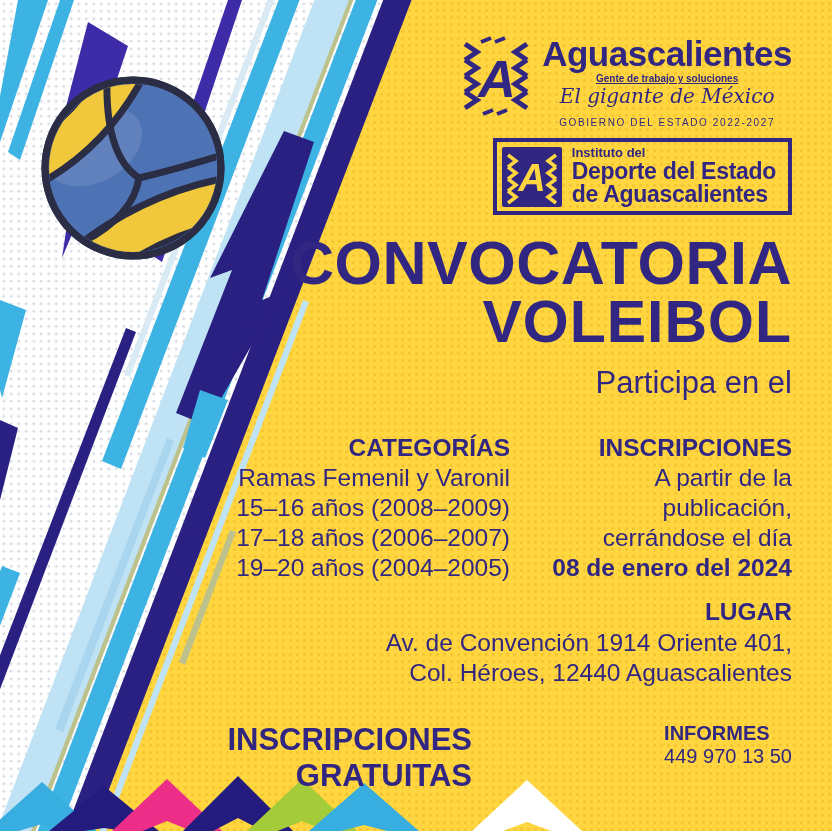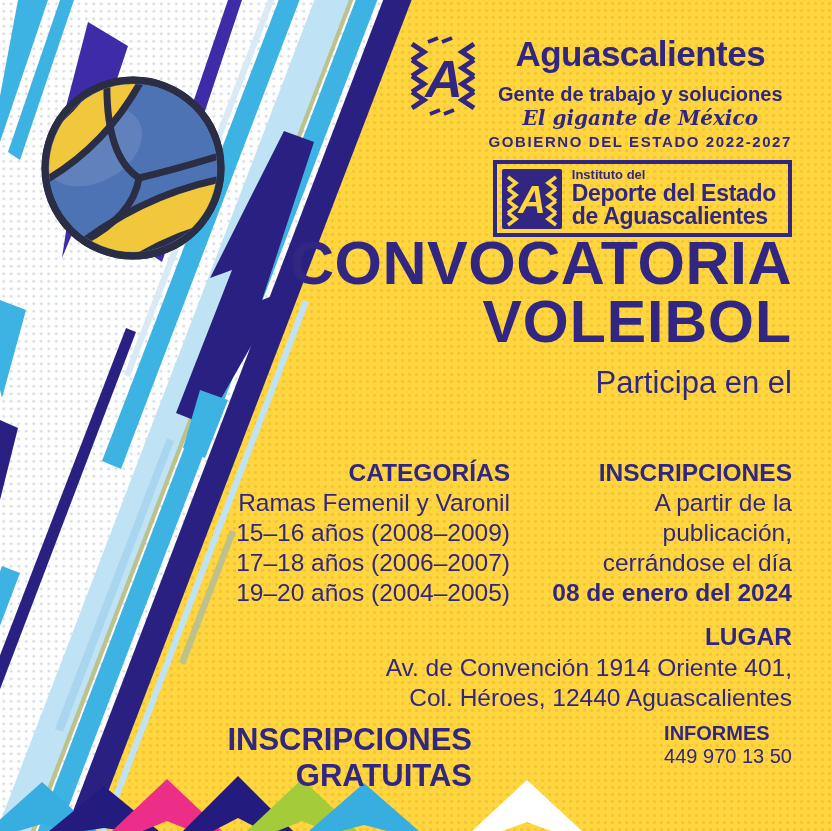--- a/index.html
+++ b/index.html
@@ -11,37 +11,37 @@
     font-family:"Liberation Sans", sans-serif;
     color:#312783;
   }
   .decor{position:absolute;left:0;top:0;}
   .txt{position:absolute;color:#312783;}
   
   .header{position:absolute;top:36px;right:40px;display:flex;flex-direction:column;align-items:flex-end;}
   .state-logo{display:flex;align-items:flex-start;gap:9px;}
   .state-text{text-align:center;}
   .state-title{font-size:35px;font-weight:800;letter-spacing:-0.5px;line-height:1;}
-  .state-sub{font-size:20px;font-weight:700;margin-top:12px;}
-  .state-slogan{font-family:"DejaVu Serif", serif;font-style:italic;font-weight:700;font-size:20px;margin-top:0px;}
-  .state-gov{font-size:15px;font-weight:700;letter-spacing:1.6px;margin-top:3px;}
+  .state-sub{font-size:10px;font-weight:700;margin-top:2px;text-decoration:underline;}
+  .state-slogan{font-family:"DejaVu Serif", serif;font-style:italic;font-weight:400;font-size:20px;margin-top:0px;}
+  .state-gov{font-size:10px;font-weight:400;letter-spacing:1.6px;margin-top:9px;}
   .inst-box{margin-top:10px;border:4px solid #312783;display:flex;align-items:center;padding:4px 12px 4px 5px;gap:10px;box-sizing:border-box;}
   .inst-text{line-height:1.04;}
   .inst-pre{font-size:13px;font-weight:700;}
   .inst-l1,.inst-l2{font-size:23px;font-weight:800;letter-spacing:-0.3px;}
   
   .title-block{position:absolute;top:233px;right:40px;text-align:right;}
   .t1{font-size:61px;font-weight:800;line-height:1.0;letter-spacing:0.5px;}
   .t2{font-size:59px;font-weight:800;line-height:0.95;letter-spacing:1px;}
   .sub1{font-size:31px;font-weight:400;margin-top:15px;}
   .sub2{font-size:30px;font-weight:800;letter-spacing:-0.3px;}
   
   .cats{top:433px;right:322px;text-align:right;font-size:24.5px;line-height:1.22;}
   .regs{top:433px;right:40px;text-align:right;font-size:24.5px;line-height:1.22;}
-  .col-head{font-weight:800;margin-top:25px;}
+  .col-head{font-weight:800;}
   .deadline{font-weight:800;}
   .venue{top:597px;right:40px;text-align:right;font-size:24.5px;line-height:1.25;}
   .venue-name{font-weight:800;}
   .free{top:722px;right:360px;text-align:right;font-size:31px;font-weight:800;line-height:1.15;}
   .informs{top:722px;right:40px;text-align:left;font-size:20px;line-height:1.15;}
   .informs-head{font-weight:800;}
 </style>
 </head>
 <body>
 

